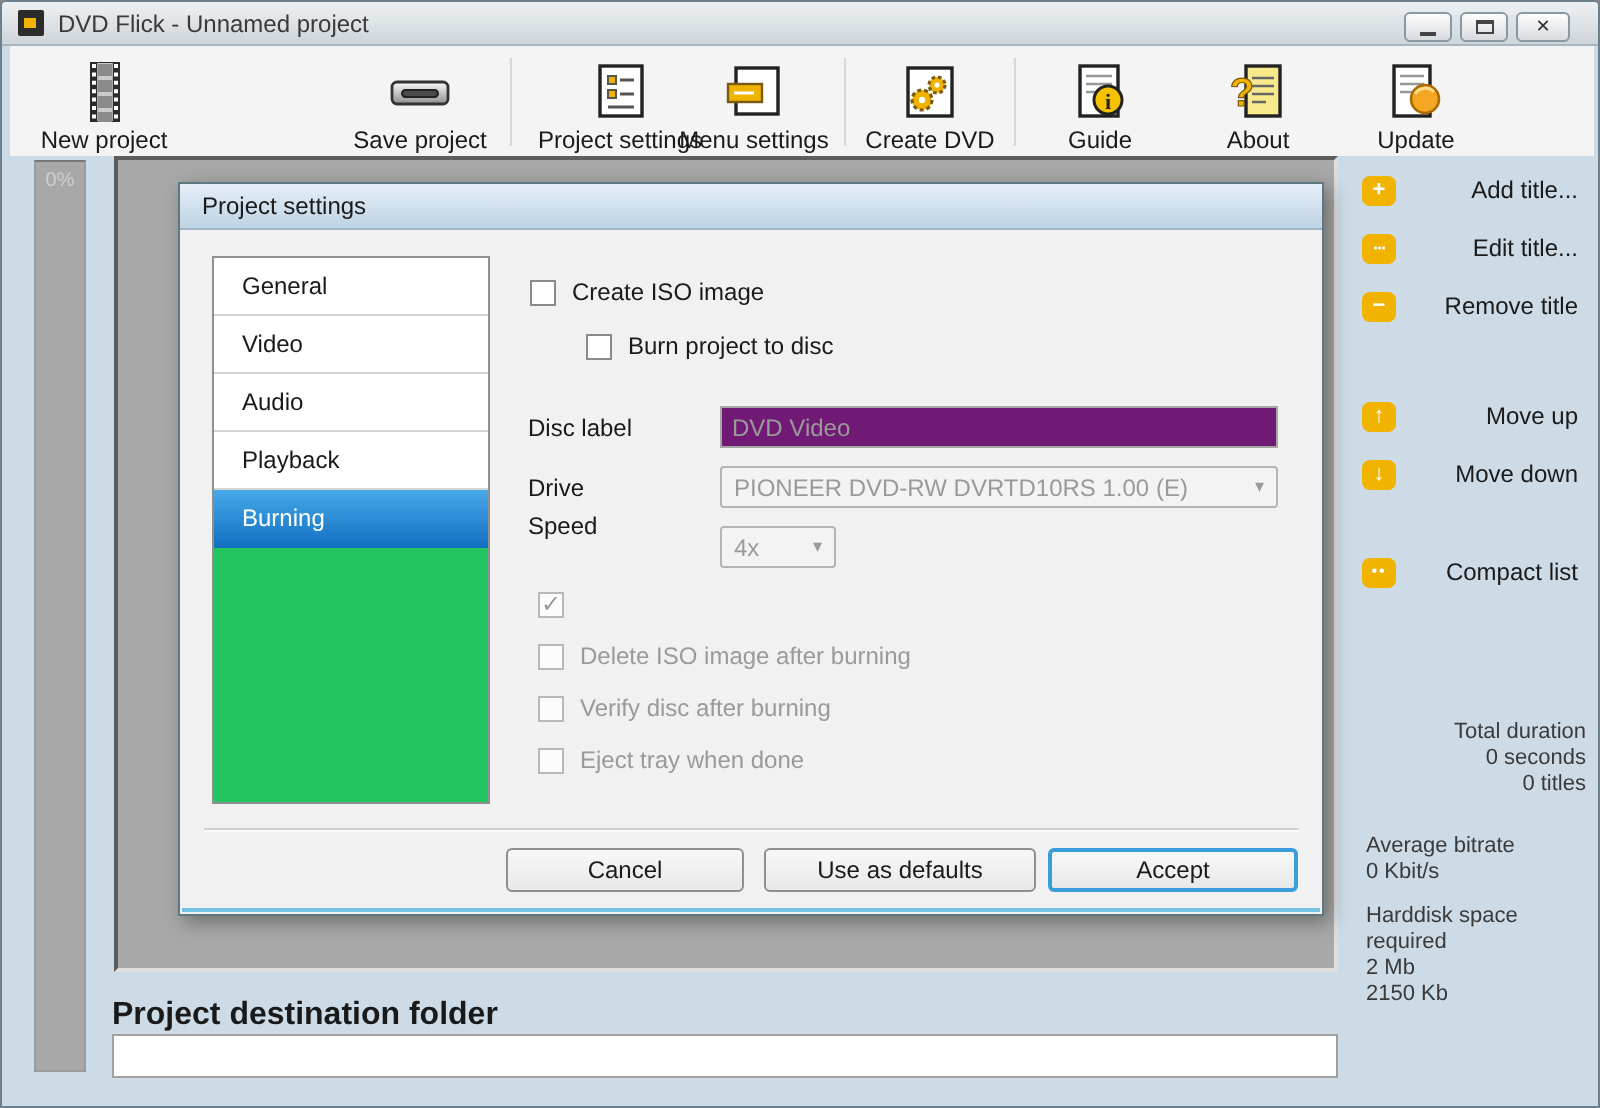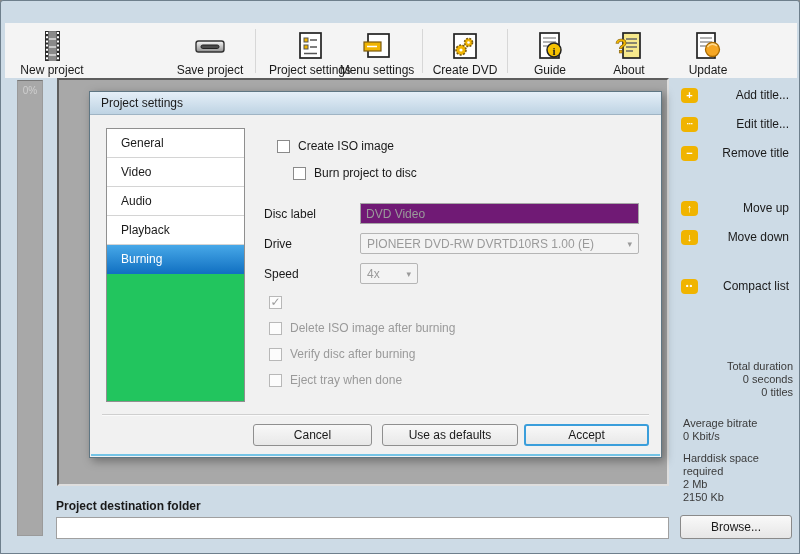--- a/index.html
+++ b/index.html
@@ -46,21 +46,21 @@
     background:#a8a8a8; border:2px solid; border-color:#5d5d5d #dedede #dedede #5d5d5d;
   }
 
   .side-btn { position:absolute; left:680px; width:108px; height:20px; display:flex; align-items:center; cursor:default; }
   .side-ic { width:17px; height:15px; background:#f0b400; border-radius:4px; color:#fff; font-weight:bold;
              font-size:11px; line-height:14px; text-align:center; flex:0 0 auto; }
   .side-lb { flex:1; text-align:right; font-size:12px; color:#1a1a1a; }
 
   .stats { position:absolute; left:682px; width:110px; font-size:11px; color:#3a3a3a; line-height:13px; }
 
-  .bottombar-label { position:absolute; left:55px; top:498px; font-size:12px; font-weight:bold; color:#1a1a1a; }
+  .bottombar-label { position:absolute; left:55px; top:498px; font-size:16px; font-weight:bold; color:#1a1a1a; }
   .dest-input { position:absolute; left:55px; top:516px; width:613px; height:22px;
                 border:1px solid #a0a0a0; background:#fff; font-size:12px; padding:0 5px; }
   .browse-btn { position:absolute; left:679px; top:514px; width:112px; height:24px;
                 border:1px solid #8a8a8a; border-radius:3px; background:linear-gradient(#f9f9f9,#e6e6e6);
                 font-size:12px; color:#1a1a1a; display:flex; align-items:center; justify-content:center; }
 
   .dlg { position:absolute; left:88px; top:90px; width:573px; height:367px;
          background:#f1f1f1; border:1px solid #5f7683; box-shadow:3px 3px 9px rgba(0,0,0,.35); }
   .dlg::after { content:""; position:absolute; left:1px; right:1px; bottom:1px; height:2px; background:#74c4e6; }
   .dlg-title { position:absolute; left:0; top:0; width:100%; height:23px;
@@ -91,20 +91,35 @@
              background:linear-gradient(#f8f8f8,#e8e8e8); font-size:12px; color:#1a1a1a;
              display:flex; align-items:center; justify-content:center; cursor:default; }
   .dlg-btn.accept { border:2px solid #3a9edb; }
 </style>
 </head>
 <body>
 
 <div class="win">
   <div class="client-bg"></div>
 
+  <div class="titlebar">
+    <div class="appicon"></div>
+    <span class="title-text">DVD Flick - Unnamed project</span>
+    <div class="winbtns">
+      <div class="wbtn">
+          <span class="min-glyph"></span>
+        </div>
+      <div class="wbtn">
+          <span class="max-glyph"></span>
+        </div>
+      <div class="wbtn close">
+          <span>✕</span>
+        </div>
+    </div>
+  </div>
 
   <div class="toolbar">
     <div class="tb-item" style="left:10px;width:74px;">
       <div class="ic">
           <svg width="30" height="32" viewBox="0 0 30 32">
         <rect x="8" y="1" width="15" height="30" fill="#2b2b2b"></rect>
         <rect x="11.6" y="1.5" width="7.8" height="29" fill="#c9c9c9"></rect>
         <line x1="15.5" y1="2" x2="15.5" y2="31" stroke="#8a8a8a" stroke-width="7" stroke-dasharray="6 2"></line>
         <line x1="10" y1="2" x2="10" y2="31" stroke="#fff" stroke-width="2" stroke-dasharray="2 2.2"></line>
         <line x1="21" y1="2" x2="21" y2="31" stroke="#fff" stroke-width="2" stroke-dasharray="2 2.2"></line>
@@ -247,56 +262,53 @@
     <div>0 Kbit/s</div>
   </div>
   <div class="stats" style="top:451px;">
     <div>Harddisk space required</div>
     <div>2 Mb</div>
     <div>2150 Kb</div>
   </div>
 
   <div class="bottombar-label">Project destination folder</div>
   <input class="dest-input" type="text" value="" style="">
-  <div class="browse-btn">
-    <span>Browse...</span>
-  </div>
 
   <div class="dlg">
     <div class="dlg-title">
       <span>Project settings</span>
     </div>
 
     <div class="tablist">
       <div class="tab">General</div>
       <div class="tab">Video</div>
       <div class="tab">Audio</div>
       <div class="tab">Playback</div>
       <div class="tab sel">Burning</div>
     </div>
 
-    <div class="cbrow" style="left:187px;top:46px;justify-content:space-between;">
+    <div class="cbrow" style="left:175px;top:46px;justify-content:space-between;">
       <span class="cbbox"></span>
       <span>Create ISO image</span>
     </div>
     <div class="cbrow" style="left:179px;top:73px;padding-left:24px;">
       <span class="cbbox"></span>
       <span>Burn project to disc</span>
     </div>
 
     <div class="fld-label" style="left:174px;top:115px;">Disc label</div>
     <input class="txtfld" style="left: 270px; top: 111px; width: 279px;" type="text" readonly="" value="DVD Video">
 
     <div class="fld-label" style="left:174px;top:145px;">Drive</div>
     <div class="combo" style="left:270px;top:141px;width:279px;">
       <span>PIONEER DVD-RW DVRTD10RS 1.00 (E)</span>
       <span class="arr">▾</span>
     </div>
 
-    <div class="fld-label" style="left:174px;top:175px;">Speed</div>
+    <div class="fld-label" style="left:174px;top:164px;">Speed</div>
     <div class="combo" style="left:270px;top:171px;width:58px;">
       <span>4x</span>
       <span class="arr">▾</span>
     </div>
 
     <div class="cbrow disabled" style="left:179px;top:202px;">
       <span class="cbbox">✓</span>
     </div>
     <div class="cbrow disabled" style="left:179px;top:228px;">
       <span class="cbbox"></span>

